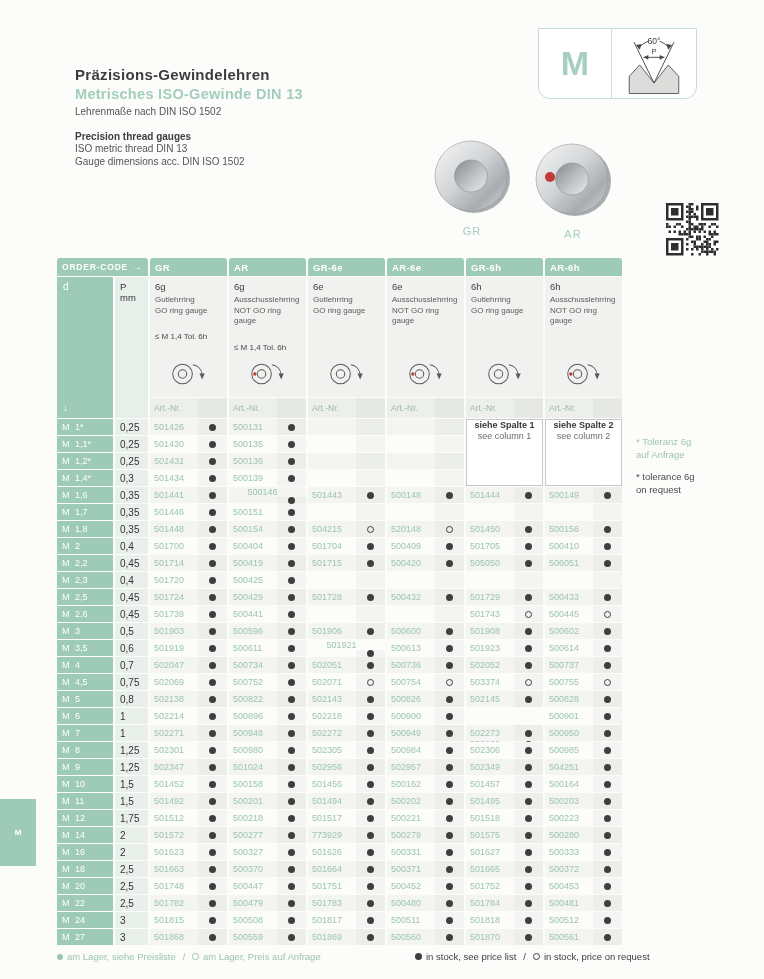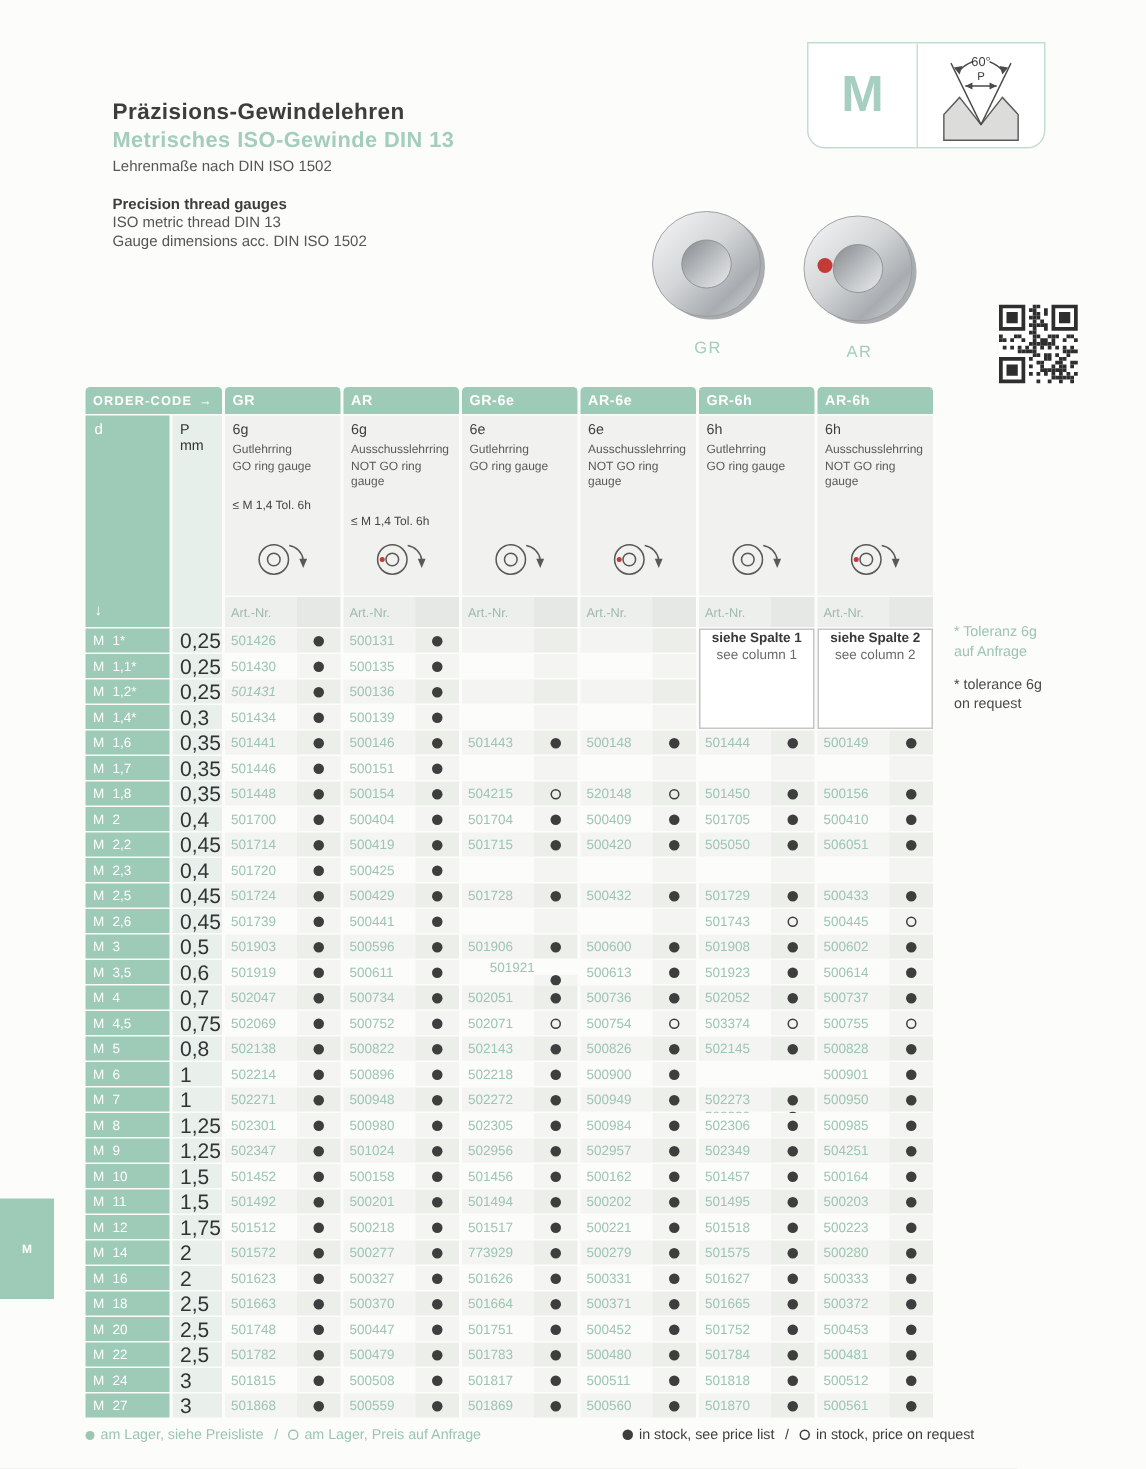--- a/index.html
+++ b/index.html
@@ -45,39 +45,39 @@
          padding:4px 3px 3px 5px;color:#4a4a4a;}
   .hcell .tol{font-size:9.5px;color:#3f3f3f;margin-bottom:3px;}
   .hcell .nde,.hcell .nen{font-size:8px;color:#5a5a5a;line-height:10.5px;}
   .hcell .cnote{font-size:8px;color:#454545;margin-top:16px;min-height:10px;}
   .hcell .ricon{margin-top:auto;align-self:center;margin-bottom:2px;}
   .ancell{grid-row:3;background:#ecefec;display:flex;align-items:center;}
   .ancell .an{padding-left:4px;font-size:8.5px;color:#9fb9ad;width:44px;}
   .rlabel{grid-column:1;background:#9ecab8;color:#fff;font-size:9px;display:flex;
           align-items:center;padding-left:5px;}
   .rlabel .mm{width:13px;display:inline-block;}
-  .pv{grid-column:2;background:#e9f0ec;font-size:14px;color:#333;display:flex;
+  .pv{grid-column:2;background:#e9f0ec;font-size:10px;color:#333;display:flex;
       align-items:center;padding-left:5px;}
   .gcell{display:flex;align-items:center;}
   .gcell .an{padding-left:4px;font-size:9px;color:#9cc5b2;width:44px;}
   .gcell.e{background:#f4f5f2;}
   .gcell.o2{background:#fcfcfa;}
   .da{width:29px;height:100%;margin-left:auto;background:rgba(105,110,100,.05);
       display:flex;align-items:center;justify-content:center;}
   .dot{width:7px;height:7px;border-radius:50%;background:#3e3e3e;}
   .dot.open{background:transparent;border:1.3px solid #3e3e3e;width:5px;height:5px;}
   .dot.t{background:#9cc5b2;width:6px;height:6px;}
   .dot.t.open{background:transparent;border:1.2px solid #9cc5b2;width:4.5px;height:4.5px;}
   .notebox{position:absolute;width:77px;height:67px;background:#fff;border:1px solid #c6c6c6;
            box-sizing:border-box;display:flex;flex-direction:column;align-items:center;
            justify-content:flex-start;gap:1px;z-index:3;}
   .nb-de{font-size:9px;font-weight:600;color:#383838;}
   .nb-en{font-size:9px;color:#6a6a6a;}
   
-  .sidenotes{position:absolute;left:636px;top:415px;font-size:9.5px;line-height:13px;}
+  .sidenotes{position:absolute;left:636px;top:435px;font-size:9.5px;line-height:13px;}
   .sn-de{color:#9cc5b2;}
   .sn-en{color:#4a4a4a;margin-top:9px;}
   
   .legend{position:absolute;top:951px;display:flex;align-items:center;gap:4px;font-size:9.5px;}
   .lg-de{left:57px;color:#9cc5b2;}
   .lg-en{left:415px;color:#3c3c3c;}
   .legend .sep{margin:0 3px;}
 </style>
 </head>
 <body>
@@ -567,21 +567,21 @@
       </div>
       <div class="pv" style="grid-row: 8;">
         <span>0,35</span>
       </div>
       <div class="gcell e" style="grid-area: 8 / 3;">
         <span class="an">501441</span>
         <span class="da">
           <span class="dot"></span>
         </span>
       </div>
-      <div class="gcell e" style="grid-area: 8 / 4;">
+      <div class="gcell e" style="grid-area: 8 / 4; flex-direction: column;">
         <span class="an">500146</span>
         <span class="da">
           <span class="dot"></span>
         </span>
       </div>
       <div class="gcell e" style="grid-area: 8 / 5;">
         <span class="an">501443</span>
         <span class="da">
           <span class="dot"></span>
         </span>

